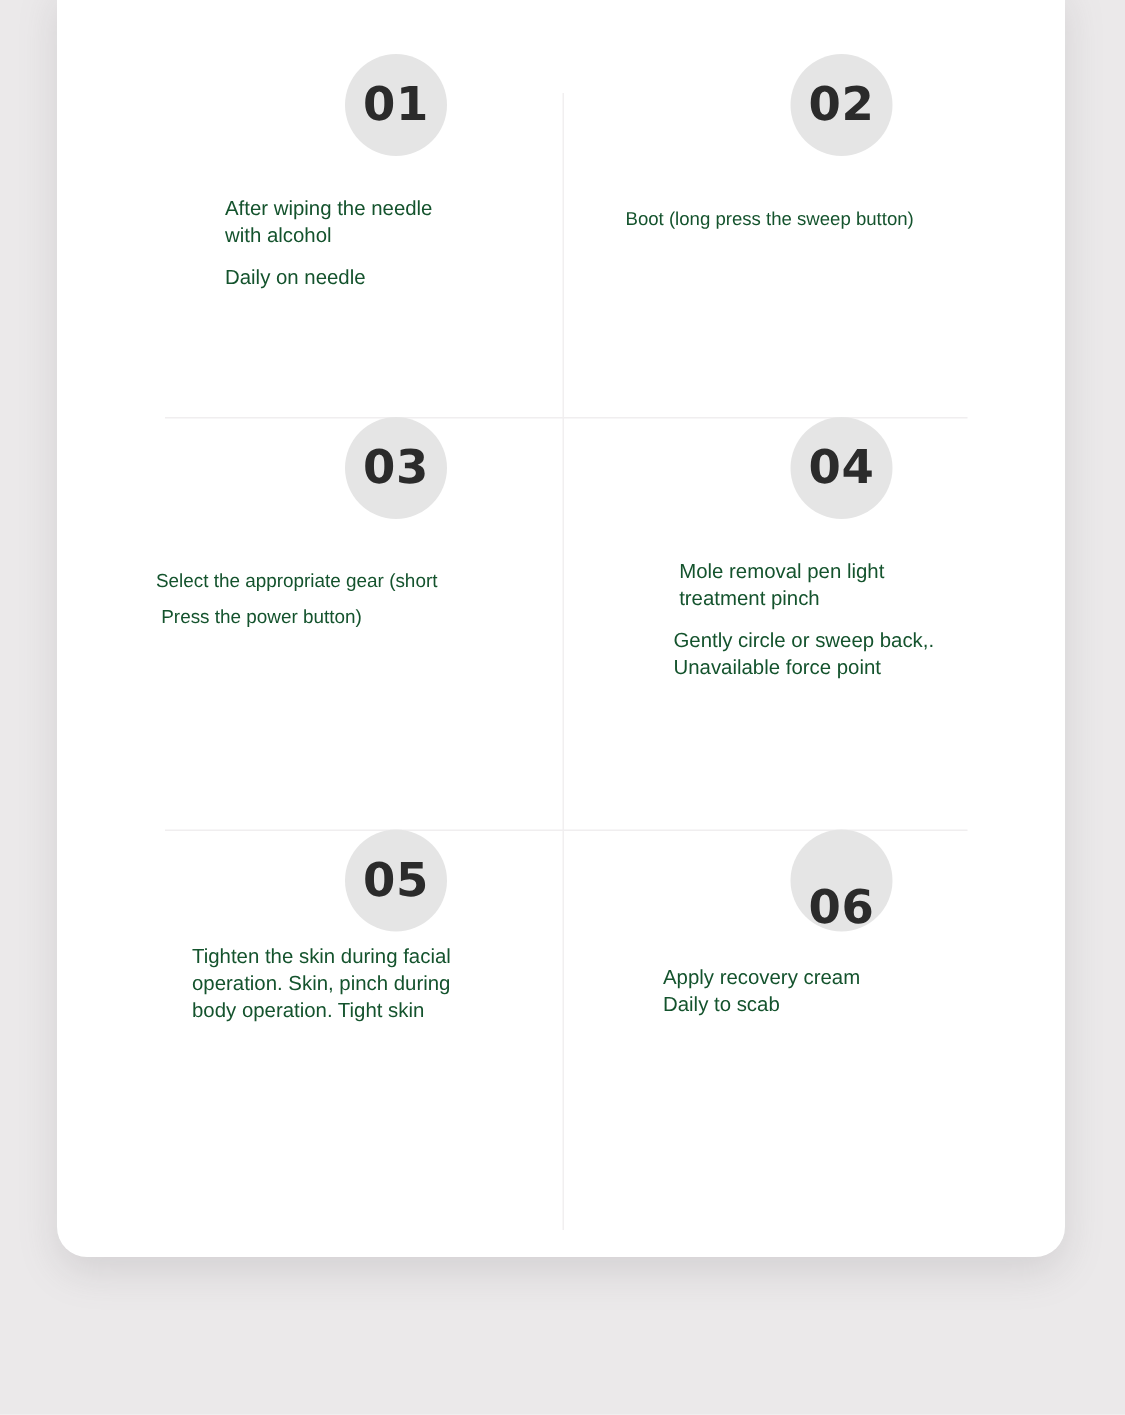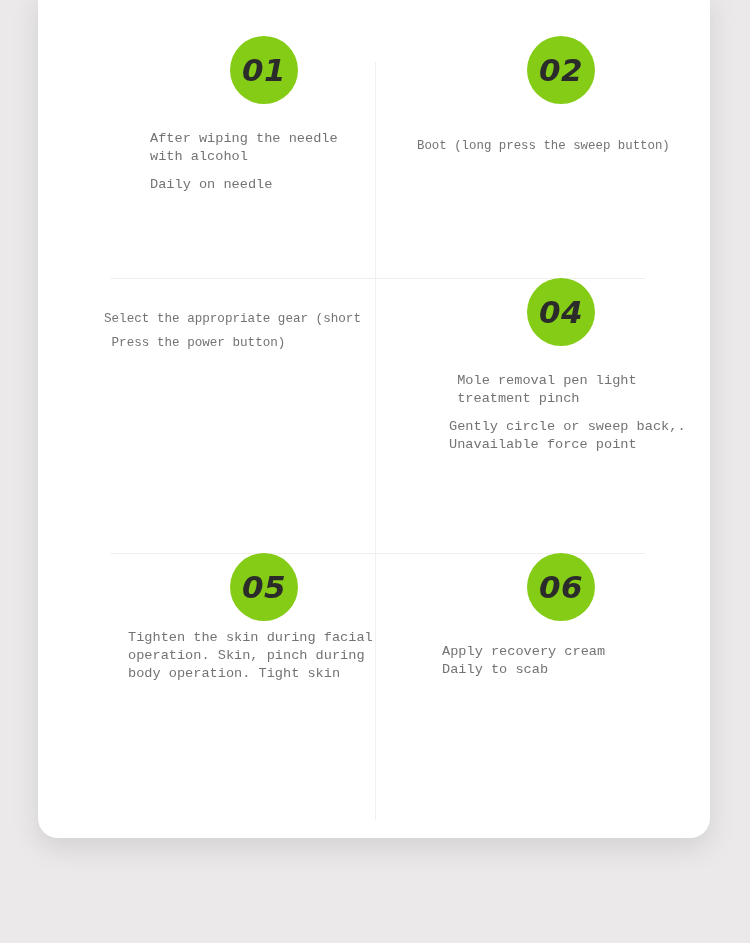--- a/index.html
+++ b/index.html
@@ -74,42 +74,40 @@
     width: 1px;
     height: 758px;
     background: #f1eff0;
   }
 
   
   .badge {
     width: 68px;
     height: 68px;
     border-radius: 50%;
-    background: #84cc16;
+    background: #e5e5e5;
     display: flex;
     align-items: center;
     justify-content: center;
     margin: 0 auto;
-    font-style: italic;
   }
   .badge-number {
     font-family: "DejaVu Sans", sans-serif;
     font-size: 31px;
     font-weight: 700;
     color: #2b2b2b;
     letter-spacing: 0.5px;
     line-height: 1;
   }
 
   
   .step-body {
     font-size: 13.6px;
     line-height: 1.32;
-    color: #737373;
-    font-family: Liberation Mono, monospace;
+    color: #14532d;
   }
   .step-para {
     margin: 0;
   }
   .step-para + .step-para {
     margin-top: 10px;
   }
   .step-line {
     display: block;
     white-space: pre;
@@ -124,21 +122,21 @@
 
   .cell-03 .badge { margin-left: 158px; }
   .cell-03 .step-body { margin-top: 30px; padding-left: 32px; font-size: 12.6px; line-height: 1.9; }
 
   .cell-04 .badge { margin-left: 152px; }
   .cell-04 .step-body { margin-top: 26px; padding-left: 74px; }
 
   .cell-05 .badge { margin-left: 158px; }
   .cell-05 .step-body { margin-top: 8px; padding-left: 56px; }
 
-  .cell-06 .badge { margin-left: 152px; }
+  .cell-06 .badge { margin-left: 152px; align-items: flex-end; }
   .cell-06 .step-body { margin-top: 22px; padding-left: 67px; }
 </style>
 </head>
 <body>
 
 <div id="page-root">
 
   <div class="card">
 
     <div class="divider-v"></div>
@@ -167,20 +165,23 @@
           <span class="badge-number">02</span>
         </div>
         <div class="step-body">
           <p class="step-para">
             <span class="step-line">Boot (long press the sweep button)</span>
           </p>
         </div>
       </div>
 
       <div class="step-cell col-left row-2 cell-03">
+        <div class="badge">
+          <span class="badge-number">03</span>
+        </div>
         <div class="step-body">
           <p class="step-para">
             <span class="step-line">Select the appropriate gear (short</span>
             <span class="step-line"> Press the power button)</span>
           </p>
         </div>
       </div>
 
       <div class="step-cell col-right row-2 cell-04">
         <div class="badge">

